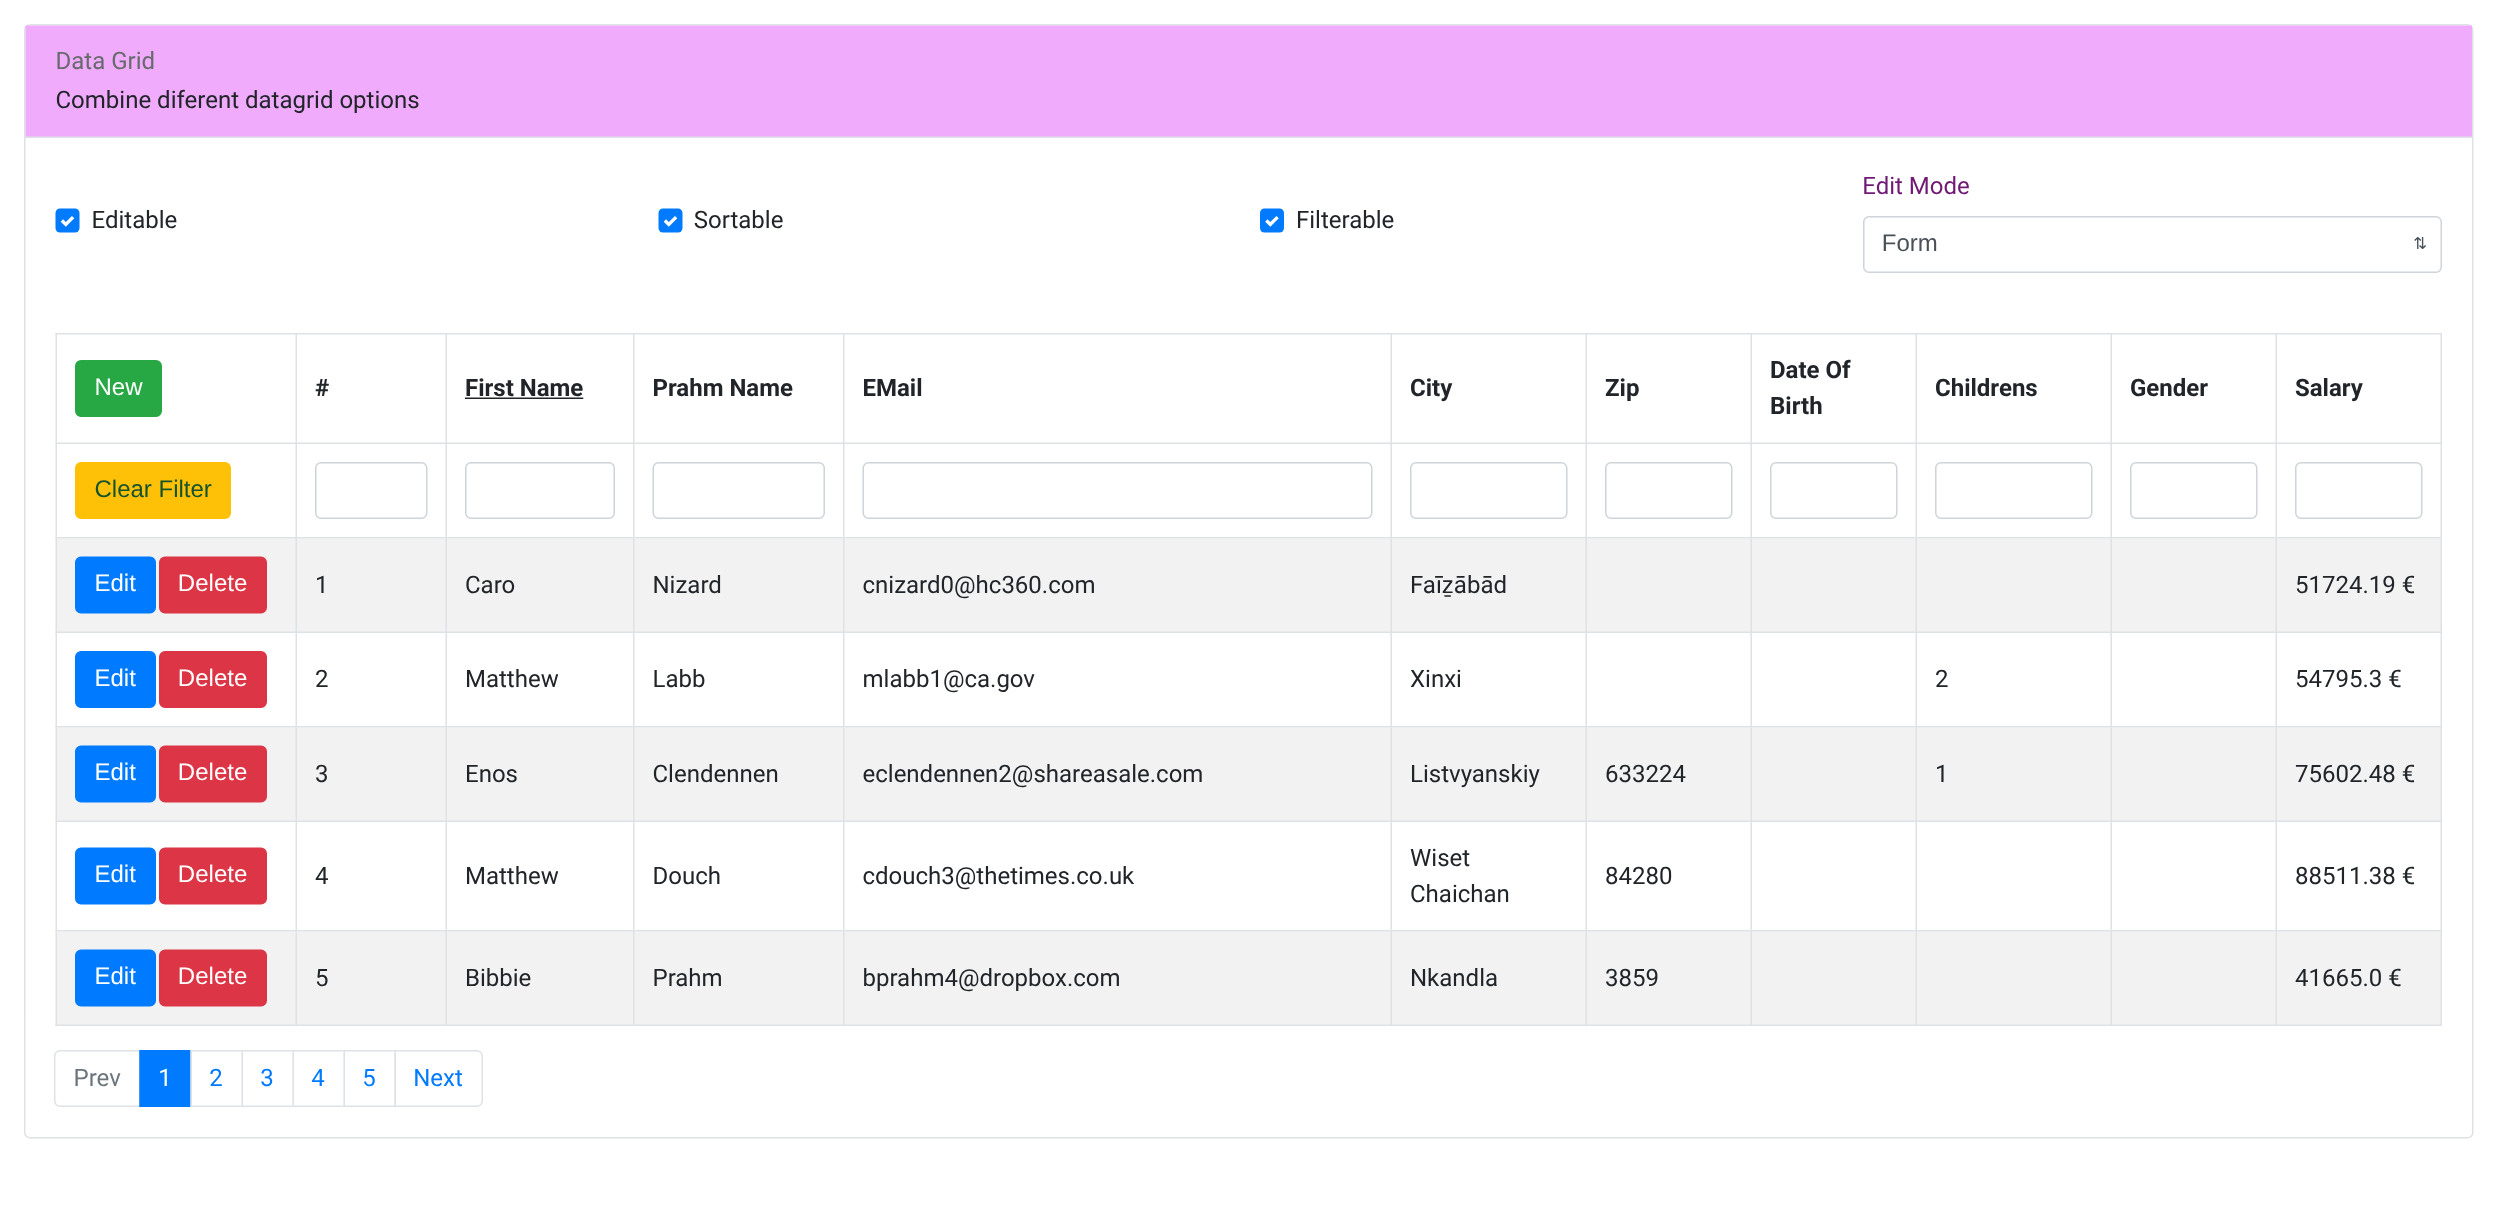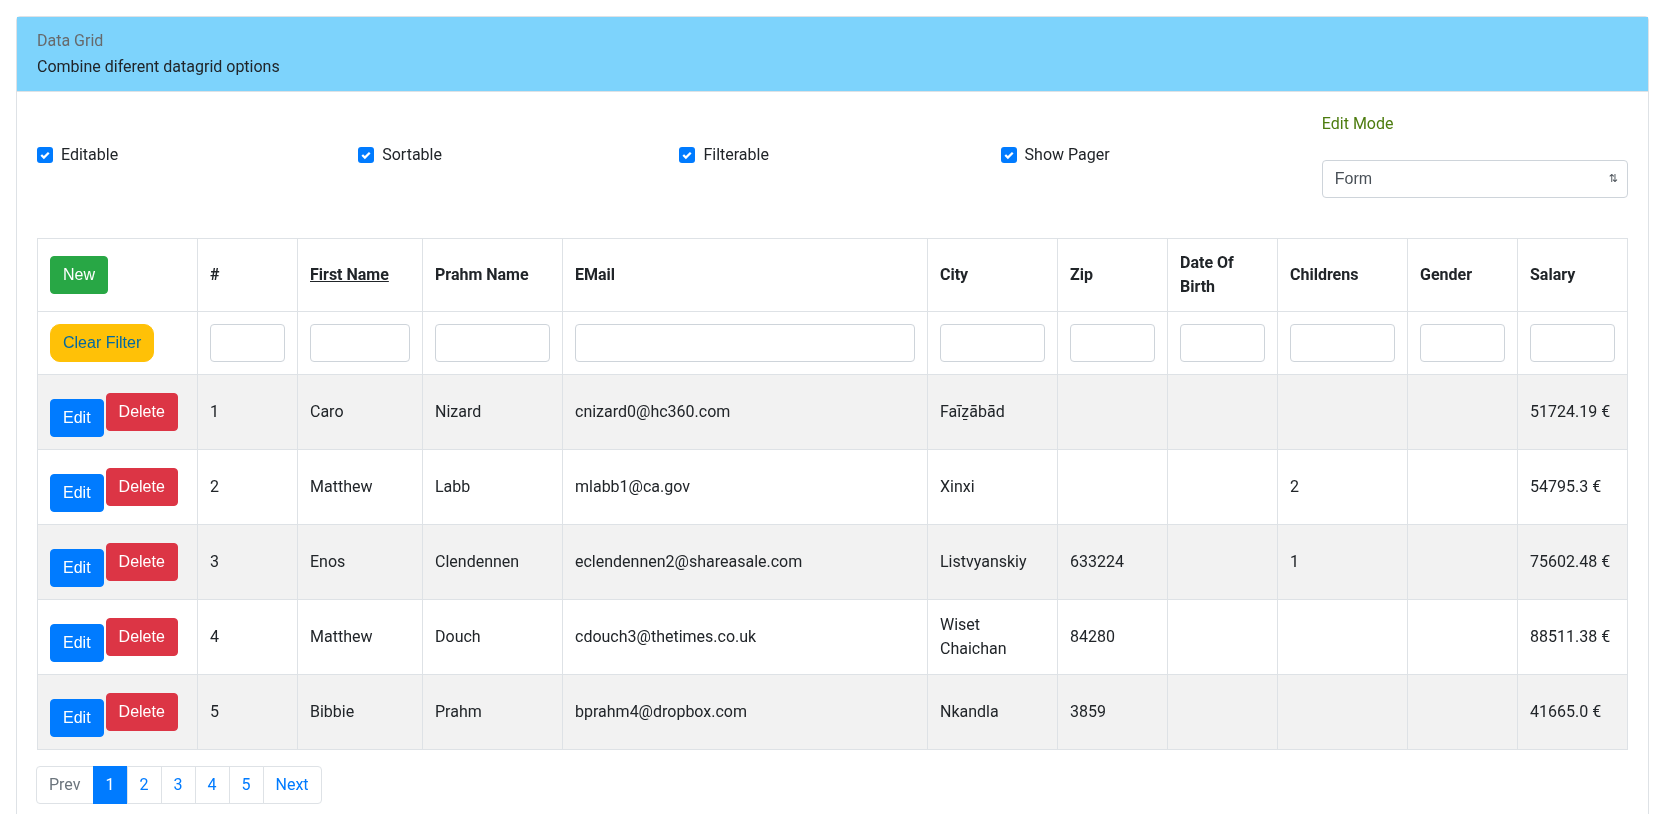--- a/index.html
+++ b/index.html
@@ -16,21 +16,21 @@
   padding: 0;
 }
 .card {
   border: 1px solid #dee2e6;
   border-radius: 0.25rem;
   margin: 16px;
   background: #fff;
 }
 .card-header {
   padding: 0.75rem 1.25rem;
-  background-color: #7dd3fc;
+  background-color: #f0abfc;
   border-bottom: 1px solid #dee2e6;
 }
 .card-header .title {
   color: #676a6c;
   font-size: 16px;
   margin-bottom: 2px;
 }
 .card-header .subtitle {
   color: #212529;
   font-size: 16px;
@@ -73,22 +73,22 @@
 }
 .checkbox-label {
   color: #212529;
   font-size: 16px;
 }
 .edit-mode-item {
   flex: 1;
 }
 .edit-mode-label {
   display: block;
-  margin-bottom: 24px;
-  color: #4d7c0f;
+  margin-bottom: 8px;
+  color: #701a75;
 }
 .select-wrap {
   position: relative;
 }
 .form-select {
   display: block;
   width: 100%;
   padding: 0.375rem 1.75rem 0.375rem 0.75rem;
   font-size: 1rem;
   line-height: 1.5;
@@ -140,22 +140,22 @@
   user-select: none;
   border: 1px solid transparent;
   padding: 0.375rem 0.75rem;
   font-size: 1rem;
   line-height: 1.5;
   border-radius: 0.25rem;
   cursor: pointer;
   color: #fff;
 }
 .btn-success { background-color: #28a745; border-color: #28a745; }
-.btn-warning { background-color: #ffc107; border-color: #ffc107; color: #0369a1; border-radius: 10px; }
-.btn-primary { background-color: #007bff; border-color: #007bff; margin-top: 12px; }
+.btn-warning { background-color: #ffc107; border-color: #ffc107; color: #14532d; }
+.btn-primary { background-color: #007bff; border-color: #007bff; }
 .btn-danger { background-color: #dc3545; border-color: #dc3545; }
 .actions-cell .btn {
   margin-right: 2px;
 }
 .filter-input {
   display: block;
   width: 100%;
   padding: 0.375rem 0.75rem;
   font-size: 1rem;
   line-height: 1.5;
@@ -248,30 +248,20 @@
       <div class="option-item">
         <div class="checkbox-wrap">
           <span class="custom-checkbox">
             <svg viewBox="0 0 16 16">
                 <polyline points="3,8 6.5,11.5 13,5"></polyline>
               </svg>
           </span>
           <span class="checkbox-label">Filterable</span>
         </div>
       </div>
-      <div class="option-item">
-        <div class="checkbox-wrap">
-          <span class="custom-checkbox">
-            <svg viewBox="0 0 16 16">
-                <polyline points="3,8 6.5,11.5 13,5"></polyline>
-              </svg>
-          </span>
-          <span class="checkbox-label">Show Pager</span>
-        </div>
-      </div>
       <div class="edit-mode-item">
         <label class="edit-mode-label">Edit Mode</label>
         <div class="select-wrap">
           <select class="form-select">
             <option>Form</option>
           </select>
           <span class="select-arrows">⇅</span>
         </div>
       </div>
     </div>

